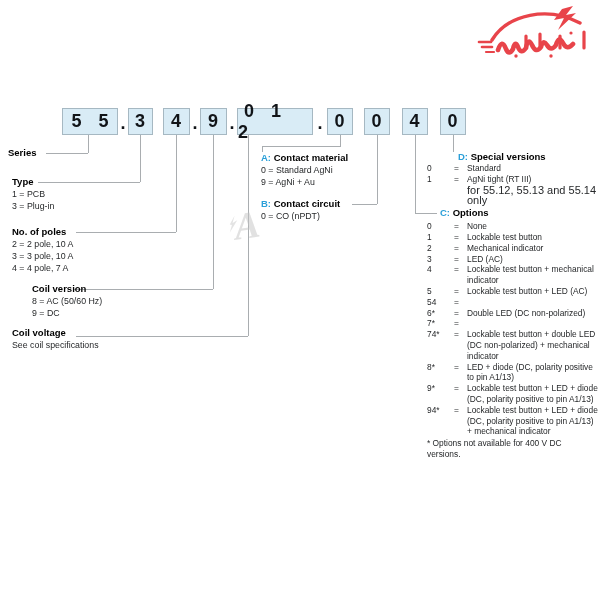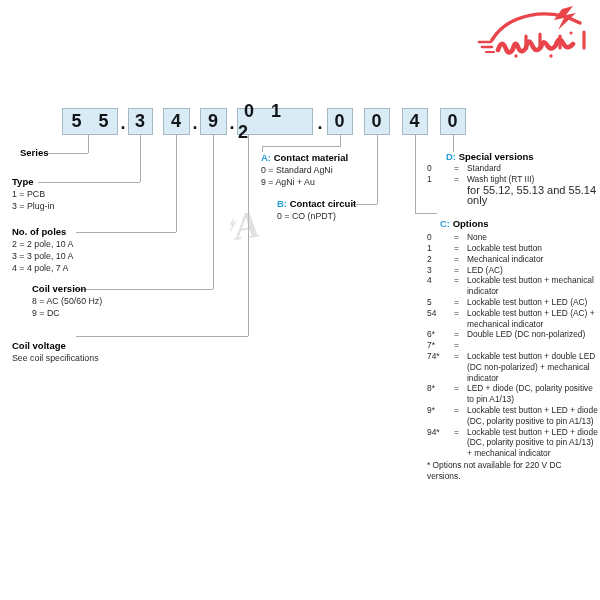--- a/index.html
+++ b/index.html
@@ -98,21 +98,21 @@
 
     <div class="vline" style="left:377px;top:135px;height:69px;"></div>
     <div class="hline" style="left:352px;top:204px;width:25px;"></div>
 
     <div class="vline" style="left:415px;top:135px;height:78px;"></div>
     <div class="hline" style="left:415px;top:213px;width:22px;"></div>
 
     <div class="vline" style="left:453px;top:135px;height:17px;"></div>
   </div>
 
-  <div class="sec" style="left:20px;top:147px;">
+  <div class="sec" style="left:8px;top:147px;">
     <div class="t">Series</div>
   </div>
 
   <div class="sec" style="left:12px;top:176px;">
     <div class="t">Type</div>
     <div class="i">1 = PCB</div>
     <div class="i">3 = Plug-in</div>
   </div>
 
   <div class="sec" style="left:12px;top:226px;">
@@ -121,57 +121,57 @@
     <div class="i">3 = 3 pole, 10 A</div>
     <div class="i">4 = 4 pole, 7 A</div>
   </div>
 
   <div class="sec" style="left:12px;top:283px;margin-left:20px;">
     <div class="t">Coil version</div>
     <div class="i">8 = AC (50/60 Hz)</div>
     <div class="i">9 = DC</div>
   </div>
 
-  <div class="sec" style="left:12px;top:340px;">
+  <div class="sec" style="left:12px;top:327px;">
     <div class="t">Coil voltage</div>
     <div class="i">See coil specifications</div>
   </div>
 
   <div class="sec" style="left:261px;top:152px;">
     <div class="t"><span class="key">A:</span> <span>Contact material</span></div>
     <div class="i">0 = Standard AgNi</div>
     <div class="i">9 = AgNi + Au</div>
   </div>
 
-  <div class="sec" style="left:277px;top:198px;">
+  <div class="sec" style="left:261px;top:198px;">
     <div class="t"><span class="key">B:</span> <span>Contact circuit</span></div>
     <div class="i">0 = CO (nPDT)</div>
   </div>
 
   <div class="sec" style="left:427px;top:150px;width:173px;">
 
     <div>
-      <div class="rtitle" style="margin-left:19px;"><span class="key">D:</span> <span>Special versions</span></div>
+      <div class="rtitle" style="margin-left:31px;"><span class="key">D:</span> <span>Special versions</span></div>
       <div class="rrow">
         <span class="code">0</span>
           <span>=</span>
           <span class="desc">Standard</span>
       </div>
       <div class="rrow">
         <span class="code">1</span>
           <span>=</span>
-          <span class="desc">Wash tight (RT III)</span>
+          <span class="desc">AgNi tight (RT III)</span>
       </div>
       <div class="cont">
         <span></span>
           <span>for 55.12, 55.13 and 55.14 only</span>
       </div>
     </div>
 
-    <div style="margin-top:11px;">
+    <div style="margin-top:0;">
       <div class="rtitle" style="margin-left:13px;margin-bottom:2px;"><span class="key">C:</span> <span>Options</span></div>
       <div class="rrow">
           <span class="code">0</span>
           <span>=</span>
           <span class="desc">None</span>
         </div>
       <div class="rrow">
           <span class="code">1</span>
           <span>=</span>
           <span class="desc">Lockable test button</span>
@@ -192,21 +192,20 @@
           <span class="desc">Lockable test button + mechanical indicator</span>
         </div>
       <div class="rrow">
           <span class="code">5</span>
           <span>=</span>
           <span class="desc">Lockable test button + LED (AC)</span>
         </div>
       <div class="rrow">
           <span class="code">54</span>
           <span>=</span>
-          <span class="desc">Lockable test button + LED (AC) + mechanical indicator</span>
         </div>
       <div class="rrow">
           <span class="code">6*</span>
           <span>=</span>
           <span class="desc">Double LED (DC non-polarized)</span>
         </div>
       <div class="rrow">
           <span class="code">7*</span>
           <span>=</span>
         </div>
@@ -223,21 +222,21 @@
       <div class="rrow">
           <span class="code">9*</span>
           <span>=</span>
           <span class="desc">Lockable test button + LED + diode (DC, polarity positive to pin A1/13)</span>
         </div>
       <div class="rrow">
           <span class="code">94*</span>
           <span>=</span>
           <span class="desc">Lockable test button + LED + diode (DC, polarity positive to pin A1/13) + mechanical indicator</span>
         </div>
-      <div class="footnote" style="width:165px;">* Options not available for 220 V DC versions.</div>
+      <div class="footnote" style="width:165px;">* Options not available for 400 V DC versions.</div>
     </div>
   </div>
 
   <svg class="wm-a" width="50" height="50" viewBox="0 0 50 50">
     <g transform="rotate(-8 25 25)">
       <text x="12" y="38" font-family="Liberation Serif, serif" font-style="italic" font-weight="bold" font-size="38" fill="#c4c4c4">A</text>
       <path d="M8,22 L14,14 L11,21 L16,19 L7,30 L10,23 Z" fill="#c9c9c9"></path>
     </g>
   </svg>
 

